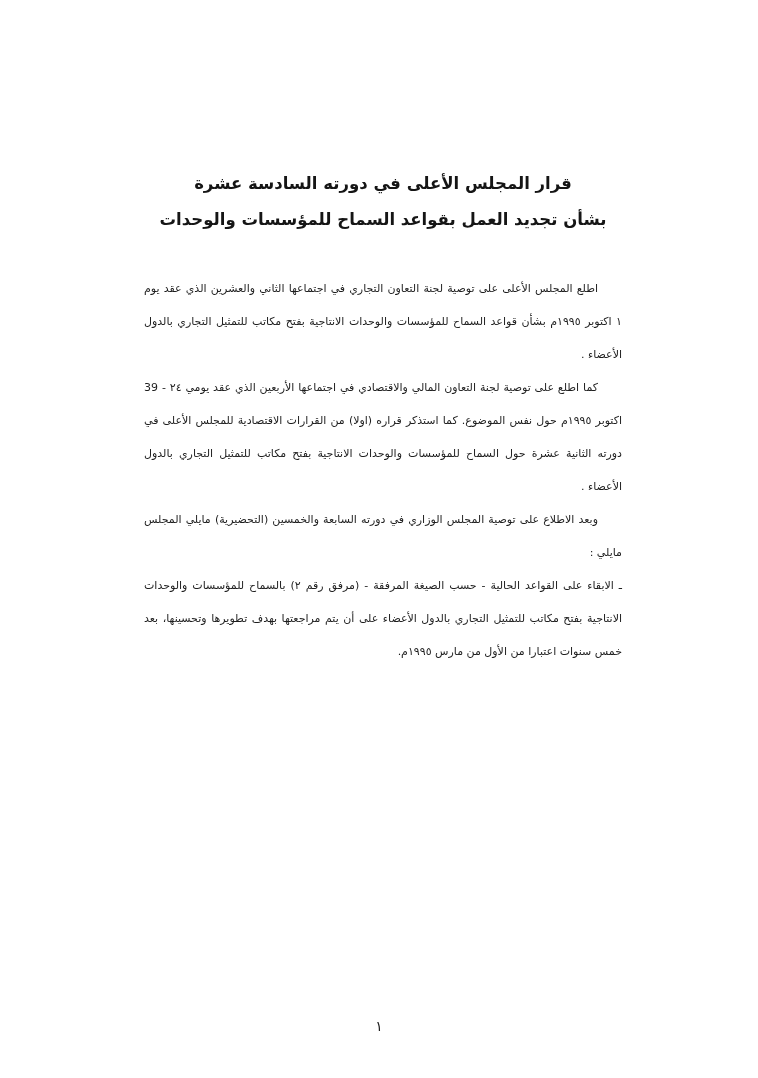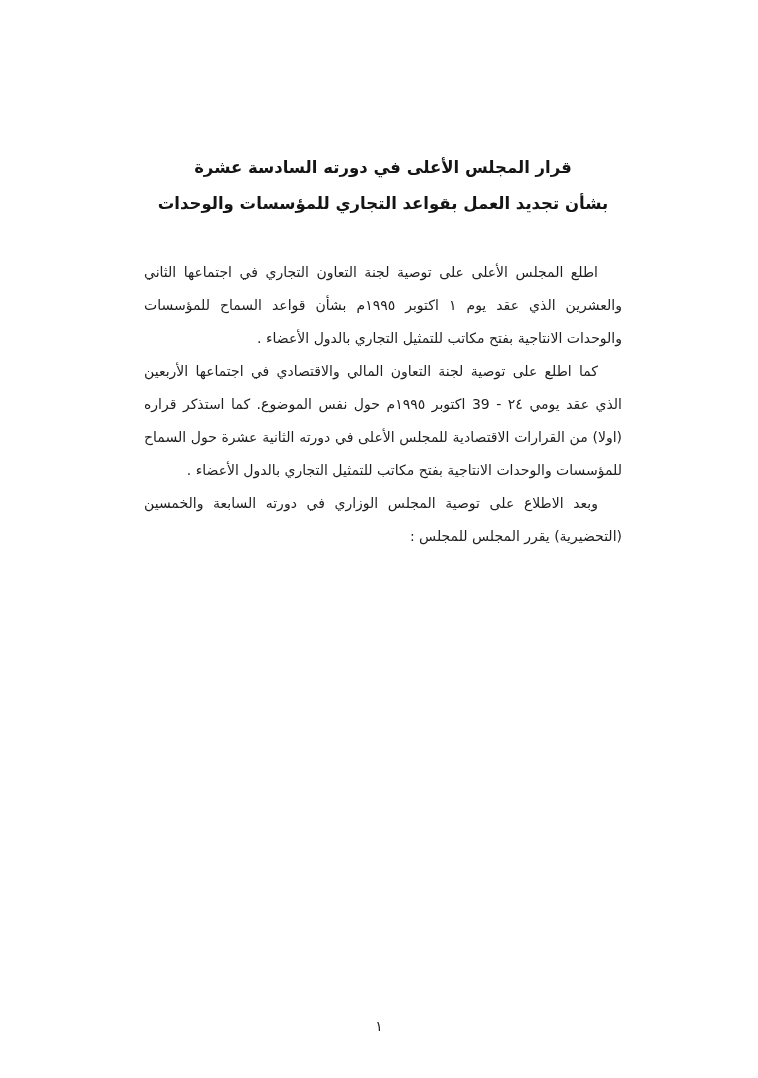--- a/index.html
+++ b/index.html
@@ -12,38 +12,38 @@
     width: 758px;
     height: 1078px;
     margin: 0 auto;
     background: #ffffff;
     font-family: "DejaVu Sans", sans-serif;
     color: #1c1c1c;
     overflow: hidden;
   }
   .text-column {
     position: absolute;
-    top: 150px;
+    top: 166px;
     right: 136px;
     width: 478px;
     direction: rtl;
   }
   .doc-title {
     text-align: center;
     font-weight: bold;
     font-size: 16.5px;
     line-height: 36px;
     margin-bottom: 34px;
     color: #151515;
   }
   .doc-title .title-line {
     white-space: nowrap;
   }
   .doc-body {
-    font-size: 14px;
+    font-size: 11px;
     line-height: 33px;
     text-align: justify;
     color: #1e1e1e;
   }
   .doc-body p {
     margin: 0;
     padding: 0;
   }
   .doc-body p.indent {
     text-indent: 24px;
@@ -61,26 +61,27 @@
 </style>
 </head>
 <body>
 
 <div class="page">
 
   <div class="text-column">
 
     <div class="doc-title">
       <div class="title-line">قرار المجلس الأعلى في دورته السادسة عشرة</div>
-      <div class="title-line">بشأن تجديد العمل بقواعد التجاري للمؤسسات والوحدات</div>
+      <div class="title-line">بشأن تجديد العمل بقواعد السماح للمؤسسات والوحدات</div>
     </div>
 
     <div class="doc-body">
       <p class="indent">اطلع المجلس الأعلى على توصية لجنة التعاون التجاري في اجتماعها الثاني والعشرين الذي عقد يوم ١ اكتوبر ١٩٩٥م بشأن قواعد السماح للمؤسسات والوحدات الانتاجية بفتح مكاتب للتمثيل التجاري بالدول الأعضاء .</p>
       <p class="indent">كما اطلع على توصية لجنة التعاون المالي والاقتصادي في اجتماعها الأربعين الذي عقد يومي ٢٤ - 39 اكتوبر ١٩٩٥م حول نفس الموضوع. كما استذكر قراره (اولا) من القرارات الاقتصادية للمجلس الأعلى في دورته الثانية عشرة حول السماح للمؤسسات والوحدات الانتاجية بفتح مكاتب للتمثيل التجاري بالدول الأعضاء .</p>
-      <p class="indent">وبعد الاطلاع على توصية المجلس الوزاري في دورته السابعة والخمسين (التحضيرية) يقرر المجلس للمجلس :</p>
+      <p class="indent">وبعد الاطلاع على توصية المجلس الوزاري في دورته السابعة والخمسين (التحضيرية) مايلي المجلس مايلي :</p>
+      <p>ـ الابقاء على القواعد الحالية - حسب الصيغة المرفقة - (مرفق رقم ٢) بالسماح للمؤسسات والوحدات الانتاجية بفتح مكاتب للتمثيل التجاري  بالدول الأعضاء على أن يتم مراجعتها بهدف تطويرها وتحسينها، بعد خمس سنوات اعتبارا من الأول من مارس ١٩٩٥م.</p>
     </div>
 
   </div>
 
   <div class="page-number">١</div>
 
 </div>
 
 </body></html>

